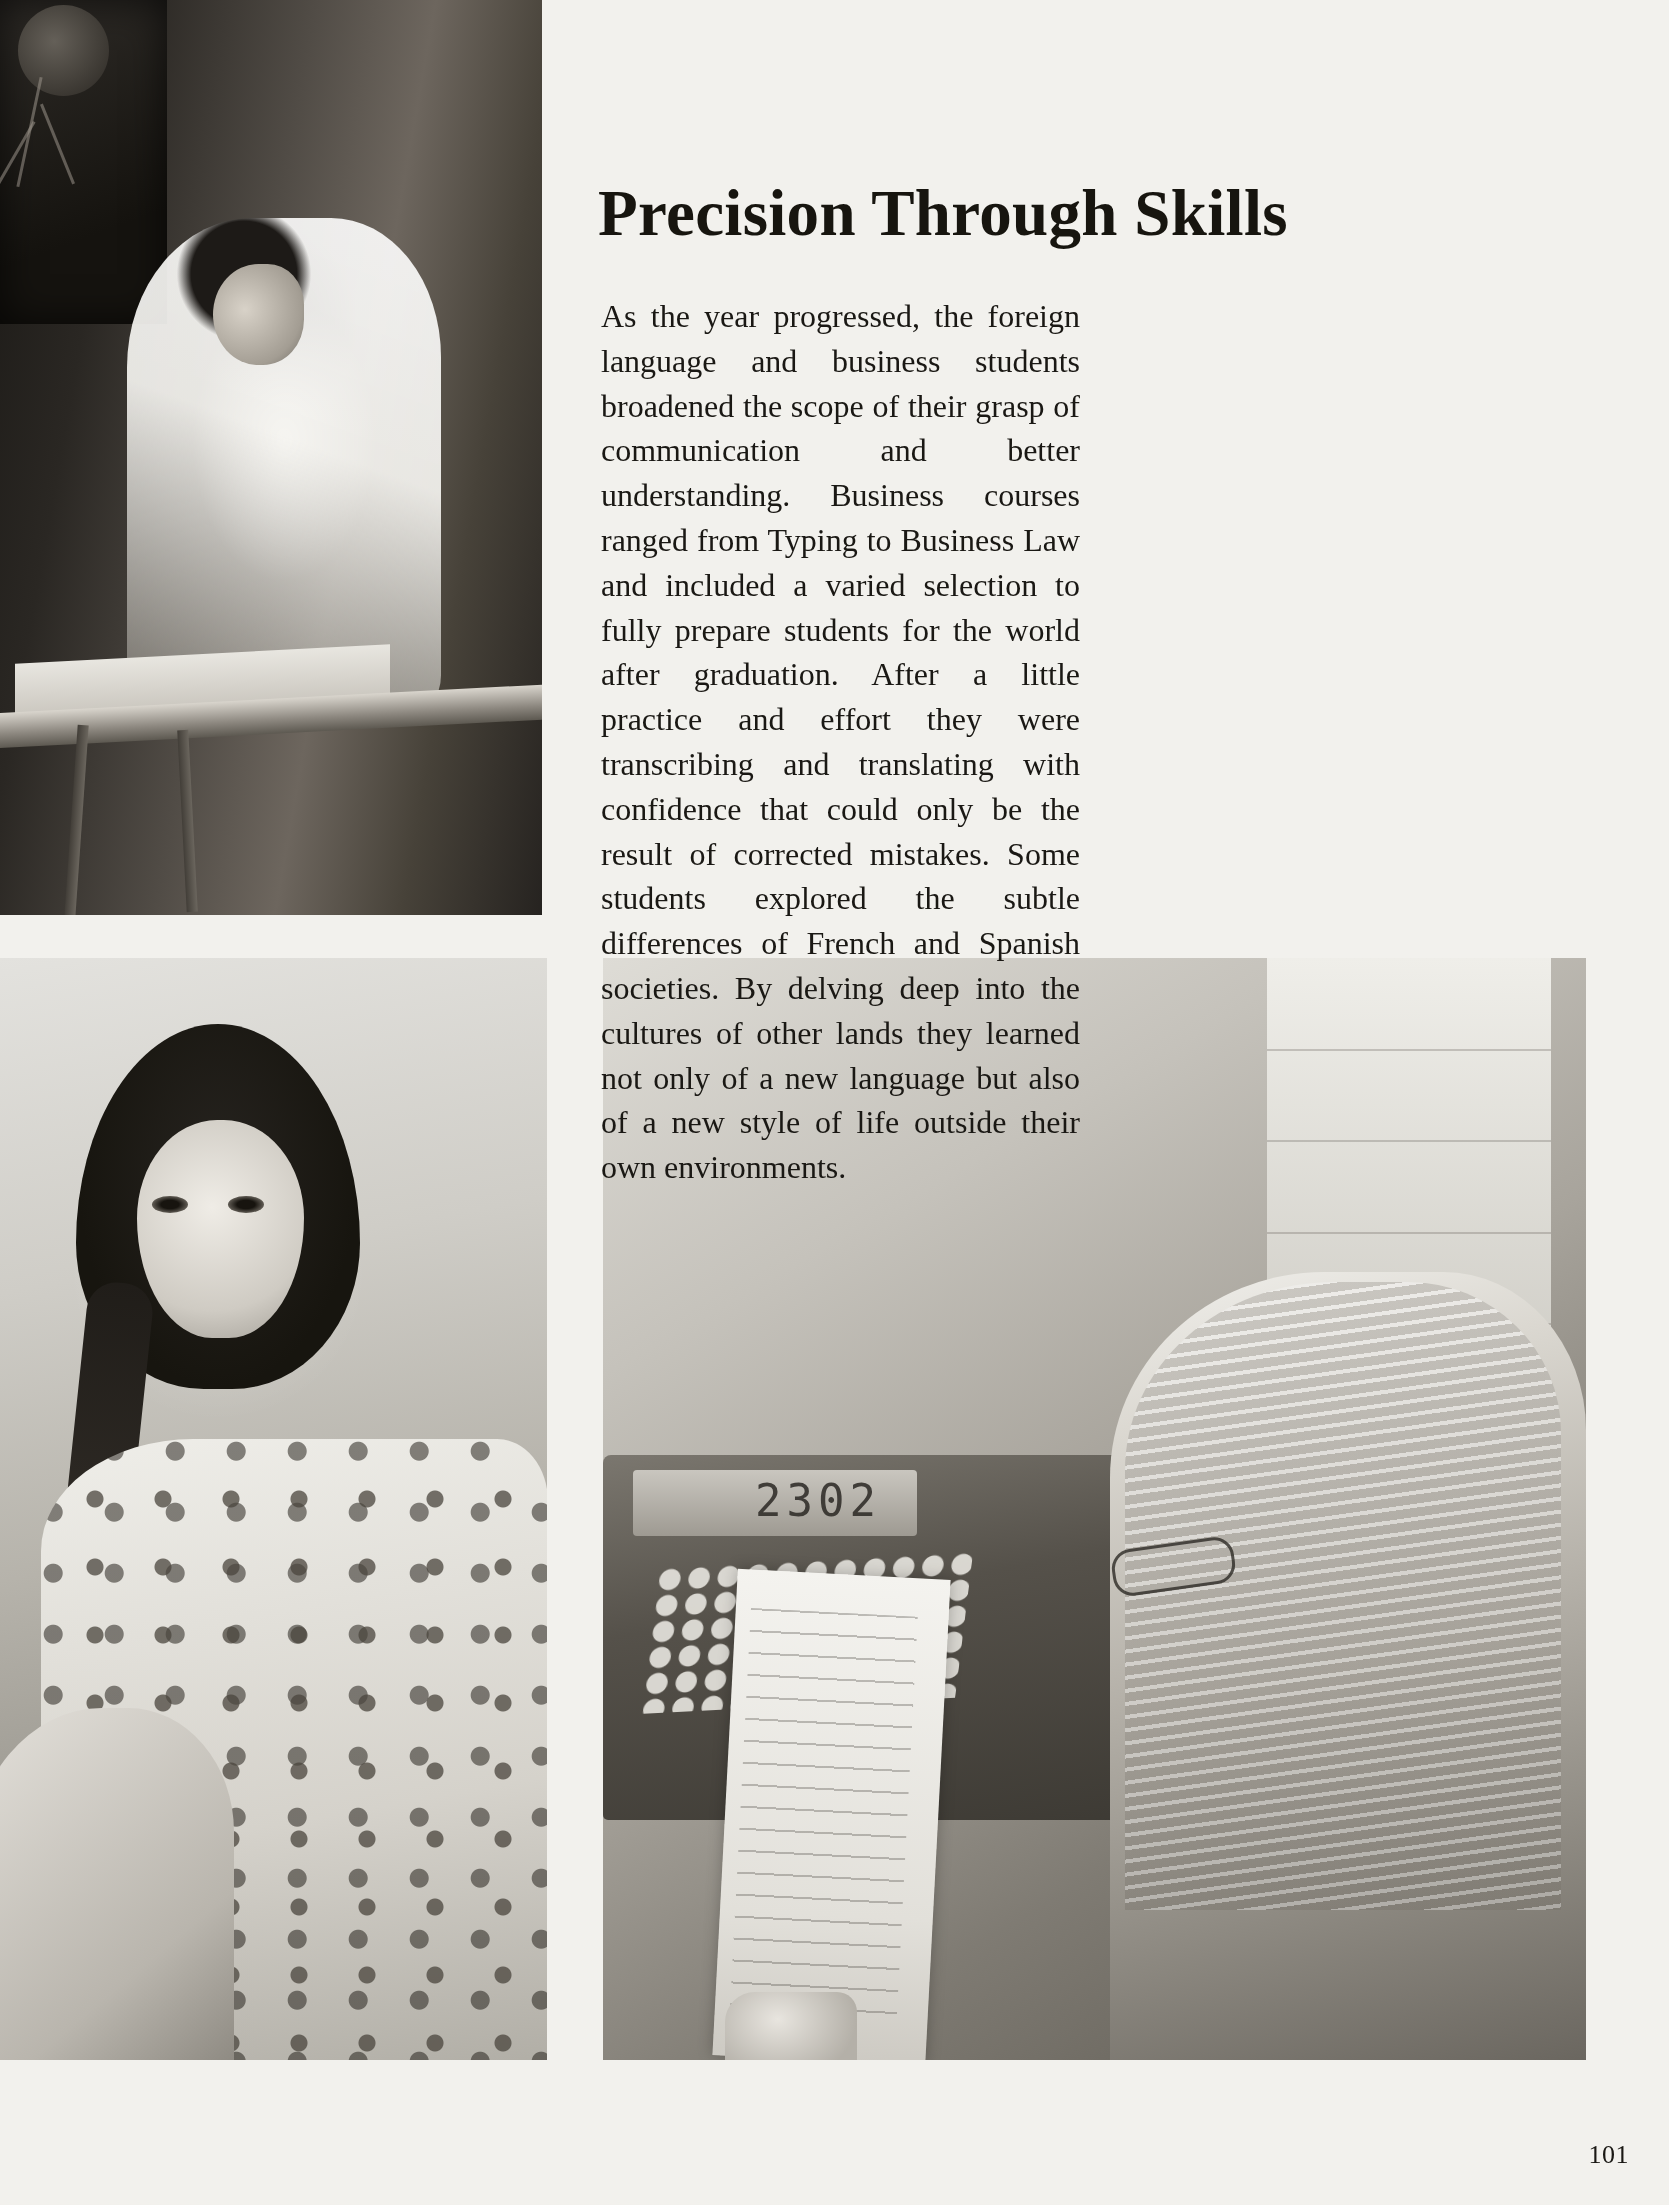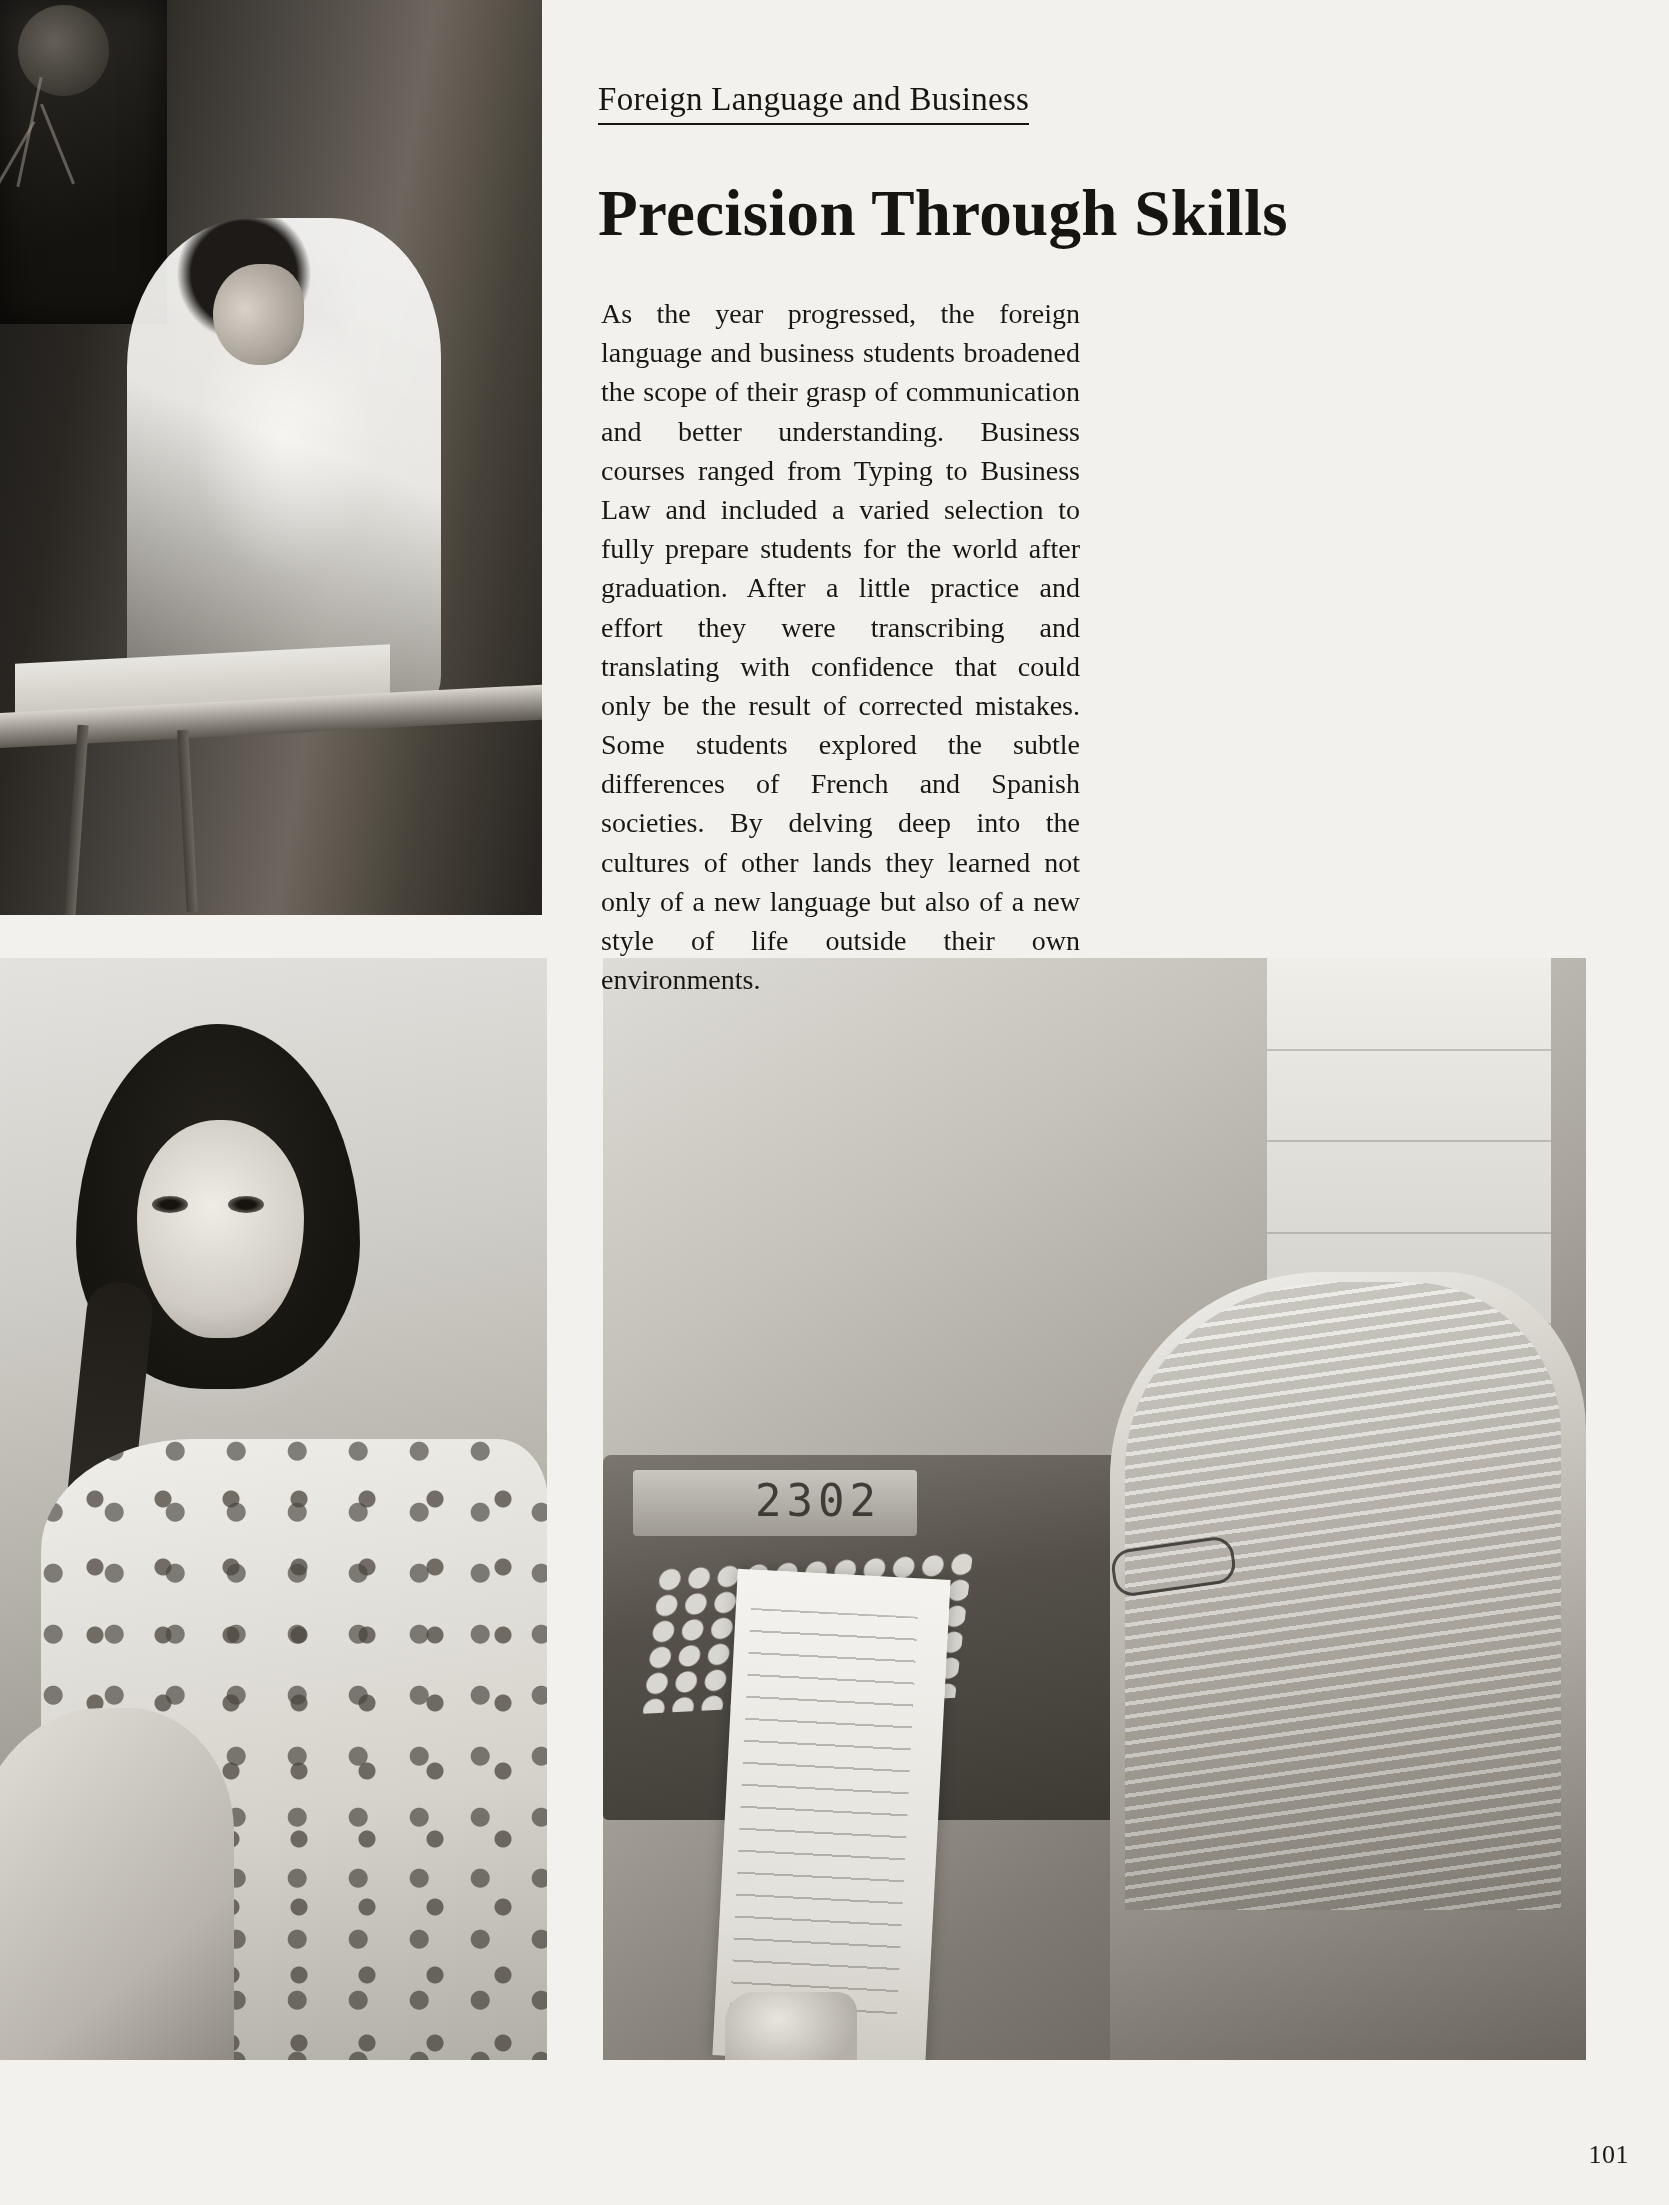--- a/index.html
+++ b/index.html
@@ -263,21 +263,21 @@
     color: #17150f;
     letter-spacing: 0.3px;
     white-space: nowrap;
     margin-top: 24px;
   }
   .body-col {
     position: absolute;
     left: 601px;
     top: 294px;
     width: 479px;
-    font-size: 28px;
+    font-size: 32px;
     line-height: 1.40;
     color: #1a1814;
     text-align: justify;
     text-justify: inter-word;
   }
   .caption {
     position: absolute;
     left: 1138px;
     top: 816px;
     width: 451px;
@@ -337,20 +337,19 @@
     <div class="br-digits">2302</div>
     <div class="br-keys"></div>
     <div class="br-paper"></div>
     <div class="br-paper-lines"></div>
     <div class="br-hand"></div>
     <div class="br-girl"></div>
     <div class="br-hair"></div>
     <div class="br-glasses"></div>
   </div>
 
-  <div class="kicker">Foreign Language and Business</div>
   <h1 class="headline">Precision Through Skills</h1>
   <div class="body-col">As the year progressed, the foreign language and business students broadened the scope of their grasp of communication and better understanding. Business courses ranged from Typing to Business Law and included a varied selection to fully prepare students for the world after graduation. After a little practice and effort they were transcribing and translating with confidence that could only be the result of corrected mistakes. Some students explored the subtle differences of French and Spanish societies. By delving deep into the cultures of other lands they learned not only of a new language but also of a new style of life outside their own environments.</div>
 
 
   <div class="folio">101</div>
 </div>
 
 
 </body></html>

